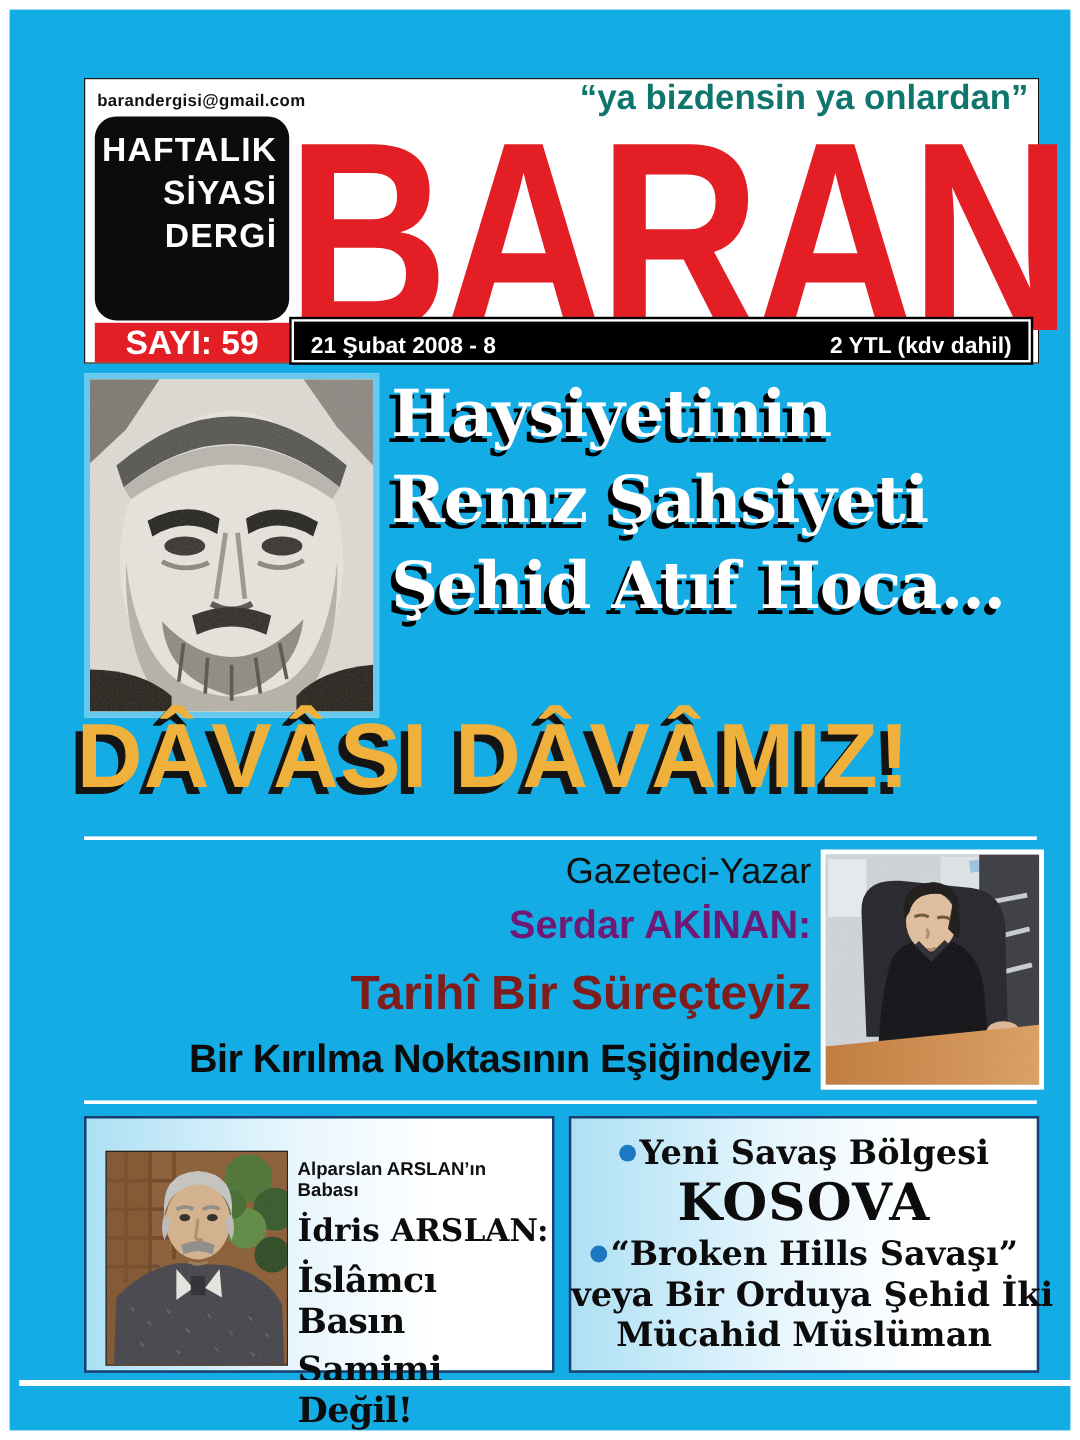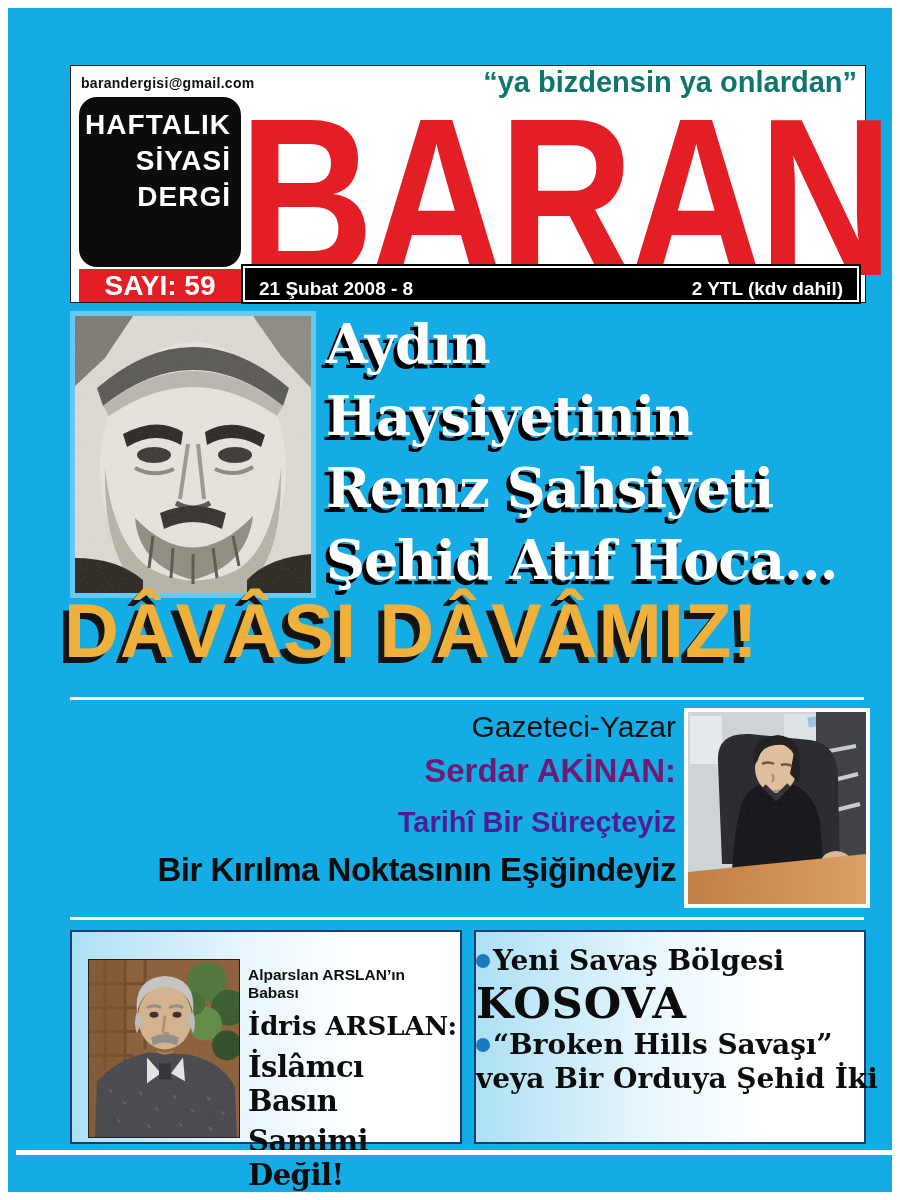--- a/index.html
+++ b/index.html
@@ -27,29 +27,29 @@
 
   .divider { position:absolute; background:#ffffff; height:3px; width:794px; left:62px; }
   .divider1 { top:689px; }
   .divider2 { top:909px; }
   .bottomline { position:absolute; left:8px; top:1142px; width:884px; height:5px; background:#ffffff; }
 
   
   .interview { position:absolute; left:58px; top:702px; width:610px; text-align:right; }
   .interview .kicker { font-size:30px; color:#101010; margin-bottom:8px; }
   .interview .name { font-size:33px; font-weight:bold; color:#701a75; margin-bottom:16px; }
-  .interview .q1 { font-size:29px; font-weight:bold; color:#4c1d95; margin-bottom:12px; }
+  .interview .q1 { font-size:40px; font-weight:bold; color:#7f1d1d; margin-bottom:12px; }
   .interview .q2 { font-size:33px; font-weight:bold; color:#0c0c0c; letter-spacing:-0.5px; white-space:nowrap; }
   .photo-serdar { position:absolute; left:676px; top:700px; width:186px; height:200px; border:4px solid #fff; background:#c4c9cc; }
   .photo-serdar svg { display:block; width:100%; height:100%; }
 
   
   .bbox { position:absolute; top:922px; width:392px; height:214px; border:2px solid #1d3c6b; background:linear-gradient(90deg,#ade0f4 0%,#e8f6fd 45%,#ffffff 75%); }
   .box-left { left:62px; }
-  .box-right { left:466px; text-align:left; padding-top:12px; }
+  .box-right { left:466px; text-align:center; padding-top:12px; }
   .photo-idris { position:absolute; left:16px; top:27px; width:152px; height:179px; border:1px solid #222; background:#8a5c34; }
   .photo-idris svg { display:block; width:100%; height:100%; }
   .bl-text { position:absolute; left:176px; top:34px; width:210px; }
   .bl-kicker { font-size:15.5px; font-weight:bold; color:#101010; }
   .bl-name { font-family:"DejaVu Serif", serif; font-size:26px; font-weight:bold; color:#0c0c0c; margin-top:9px; }
   .bl-l1 { font-family:"DejaVu Serif", serif; font-size:29px; font-weight:bold; color:#0c0c0c; margin-top:9px; letter-spacing:-0.5px; }
   .bl-l2 { font-family:"DejaVu Serif", serif; font-size:29px; font-weight:bold; color:#0c0c0c; margin-top:6px; letter-spacing:-0.5px; }
   .br-row { font-family:"DejaVu Serif", serif; font-size:28px; font-weight:bold; color:#0c0c0c; line-height:34px; white-space:nowrap; }
   .br-title { font-family:"DejaVu Serif", serif; font-size:43px; font-weight:bold; color:#0c0c0c; line-height:50px; letter-spacing:1px; }
   .bullet { display:inline-block; width:14px; height:14px; border-radius:50%; background:#1d78c2; margin-right:3px; vertical-align:2px; }
@@ -102,21 +102,20 @@
         <path d="M30,152 Q38,226 74,252 Q118,276 162,254 Q198,232 206,152 Q208,242 172,270 L172,277 L68,277 Q28,242 30,152 Z" fill="#b6b2a6"></path>
         <path d="M60,202 Q118,262 178,200 Q172,250 118,264 Q64,250 60,202 Z" fill="#8e8a7e"></path>
         <path d="M78,220 L74,252 M98,232 L96,262 M118,238 L118,268 M138,232 L142,262 M158,220 L164,250" stroke="#55524a" stroke-width="3" fill="none"></path>
         <path d="M0,242 Q42,242 68,264 L68,277 L0,277 Z" fill="#232019"></path>
         <path d="M236,238 Q192,242 172,264 L172,277 L236,277 Z" fill="#232019"></path>
         <rect width="236" height="277" filter="url(#grainA)" opacity="0.20"></rect>
       </svg>
     </div>
 
     <div class="headline">
-      <div>Aydın</div>
       <div>Haysiyetinin</div>
       <div>Remz Şahsiyeti</div>
       <div>Şehid Atıf Hoca...</div>
     </div>
     <div class="davasi">DÂVÂSI DÂVÂMIZ!</div>
 
     <div class="divider divider1"></div>
 
     <div class="interview">
       <div class="kicker">Gazeteci-Yazar</div>
@@ -200,17 +199,18 @@
         <div class="bl-l1">İslâmcı Basın</div>
         <div class="bl-l2">Samimi Değil!</div>
       </div>
     </div>
 
     <div class="bbox box-right">
       <div class="br-row"><span class="bullet"></span><span>Yeni Savaş Bölgesi</span></div>
       <div class="br-title">KOSOVA</div>
       <div class="br-row"><span class="bullet"></span><span>“Broken Hills Savaşı”</span></div>
       <div class="br-row">veya Bir Orduya Şehid İki</div>
+      <div class="br-row">Mücahid Müslüman</div>
     </div>
 
     <div class="bottomline"></div>
   </div>
 </div>
 
 </body></html>

